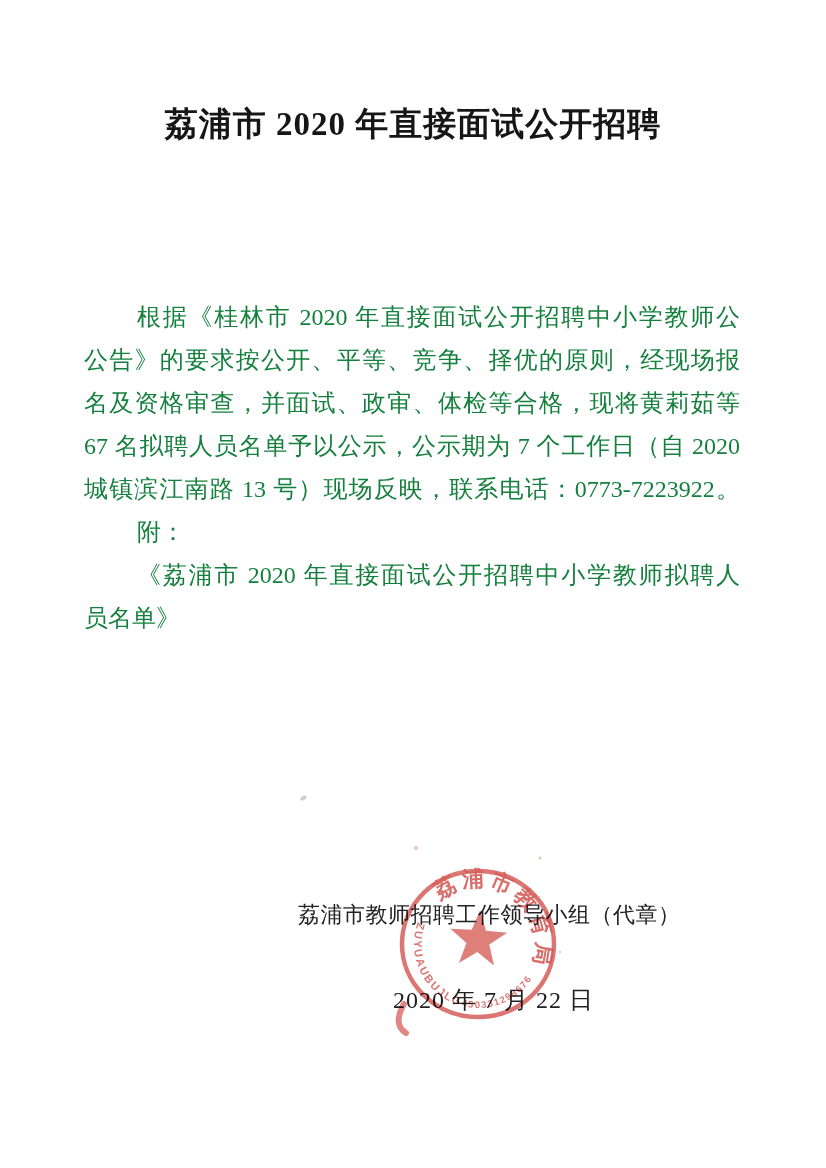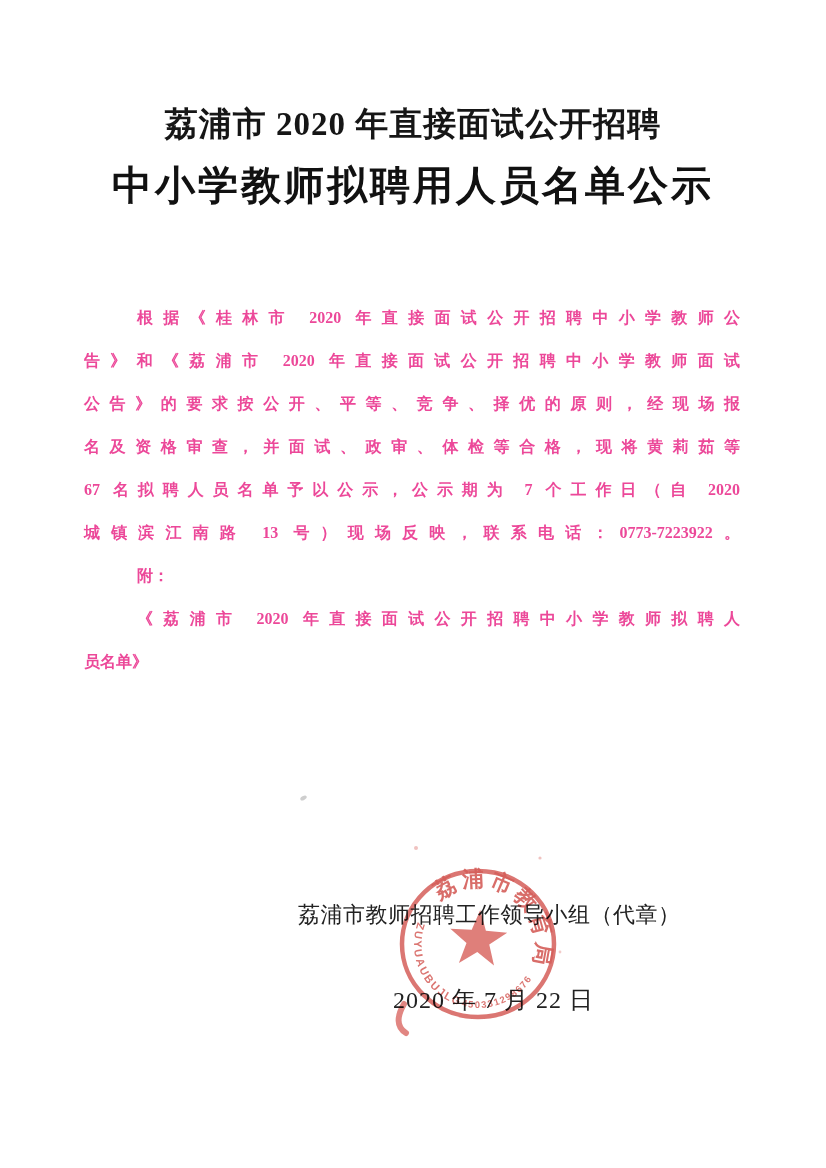--- a/index.html
+++ b/index.html
@@ -24,24 +24,23 @@
     text-align:center;
     font-size:40px;font-weight:700;
     letter-spacing:3px;
     color:#111111;
   }
   .body-block{
     position:absolute;left:84px;top:296px;width:656px;
   }
   .bline{
     height:43px;line-height:43px;
-    font-size:16px;
+    font-size:24px;
     white-space:nowrap;
-    color:#ec4899;
-    font-weight:bold;
+    color:#15803d;
   }
   .bline.fill{
     white-space:normal;
     text-align:justify;
     text-align-last:justify;
   }
   .bline.indent{padding-left:53px;}
   .bline.indent.fill{padding-left:53px;}
   .sig-line{
     position:absolute;left:298px;top:898px;
@@ -72,25 +71,23 @@
     transform:rotate(-30deg);
     opacity:0.7;
   }
 </style>
 </head>
 <body>
 
 <div class="page">
 
   <div class="title1">荔浦市 2020 年直接面试公开招聘</div>
-  <div class="title2">中小学教师拟聘用人员名单公示</div>
 
   <div class="body-block">
     <div class="bline fill indent">根据《桂林市 2020 年直接面试公开招聘中小学教师公</div>
-    <div class="bline fill">告》和《荔浦市 2020 年直接面试公开招聘中小学教师面试</div>
     <div class="bline fill">公告》的要求按公开、平等、竞争、择优的原则，经现场报</div>
     <div class="bline fill">名及资格审查，并面试、政审、体检等合格，现将黄莉茹等</div>
     <div class="bline fill">67 名拟聘人员名单予以公示，公示期为 7 个工作日（自 2020</div>
     <div class="bline fill">城镇滨江南路 13 号）现场反映，联系电话：0773-7223922。</div>
     <div class="bline indent">附：</div>
     <div class="bline fill indent">《荔浦市 2020 年直接面试公开招聘中小学教师拟聘人</div>
     <div class="bline">员名单》</div>
   </div>
 
   <div class="speck"></div>

